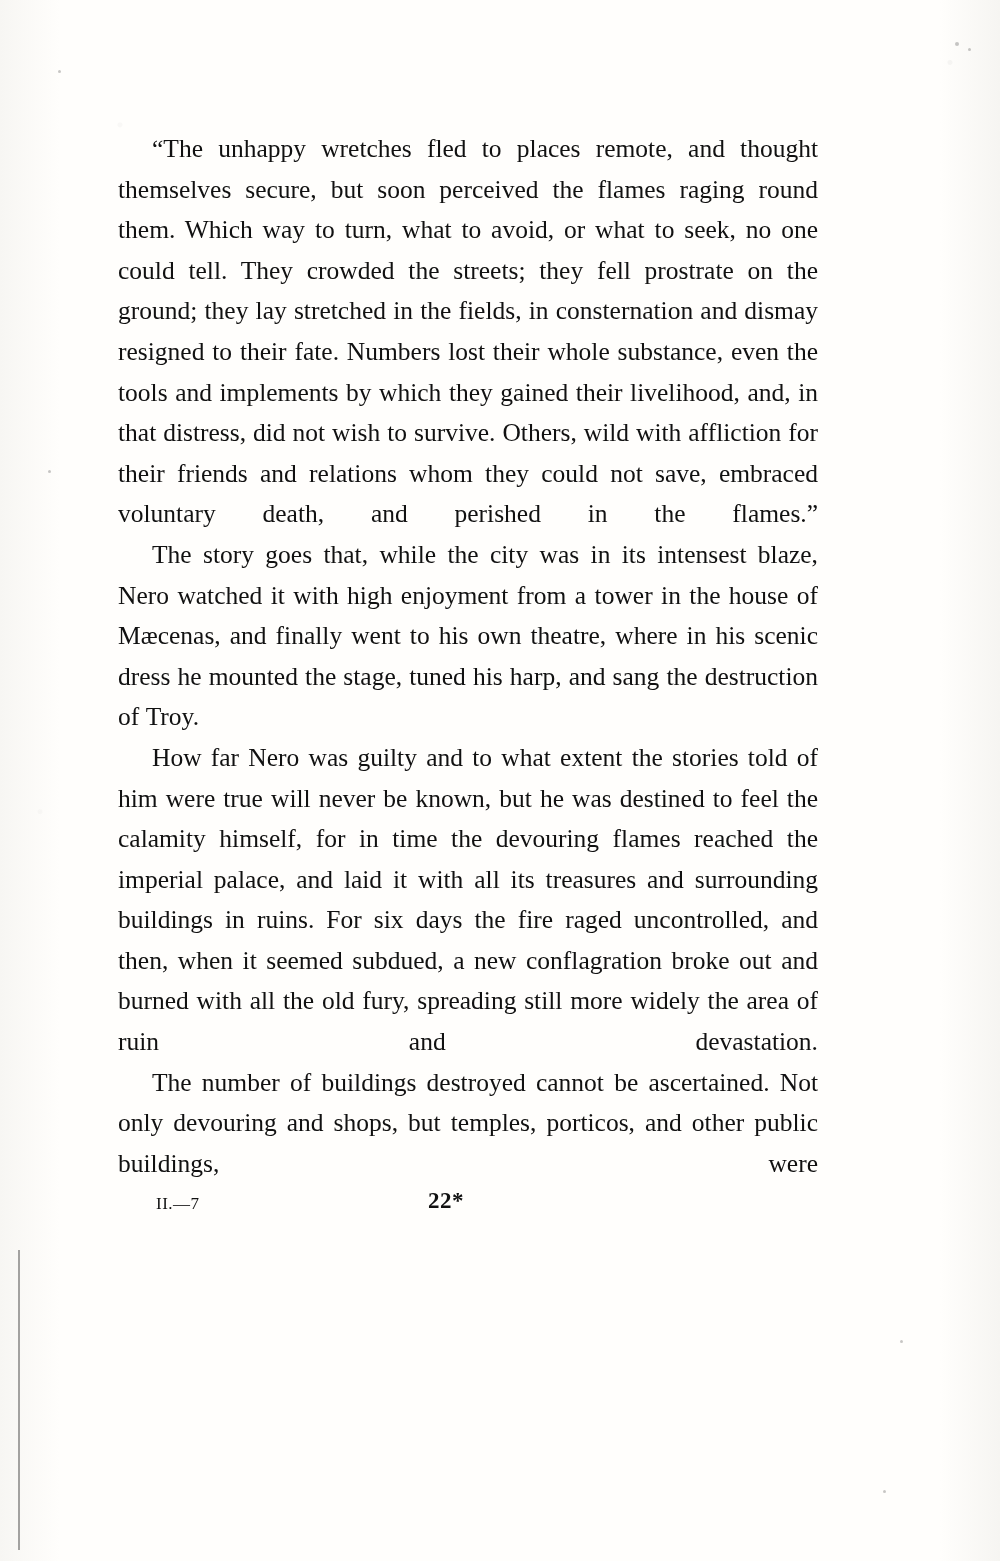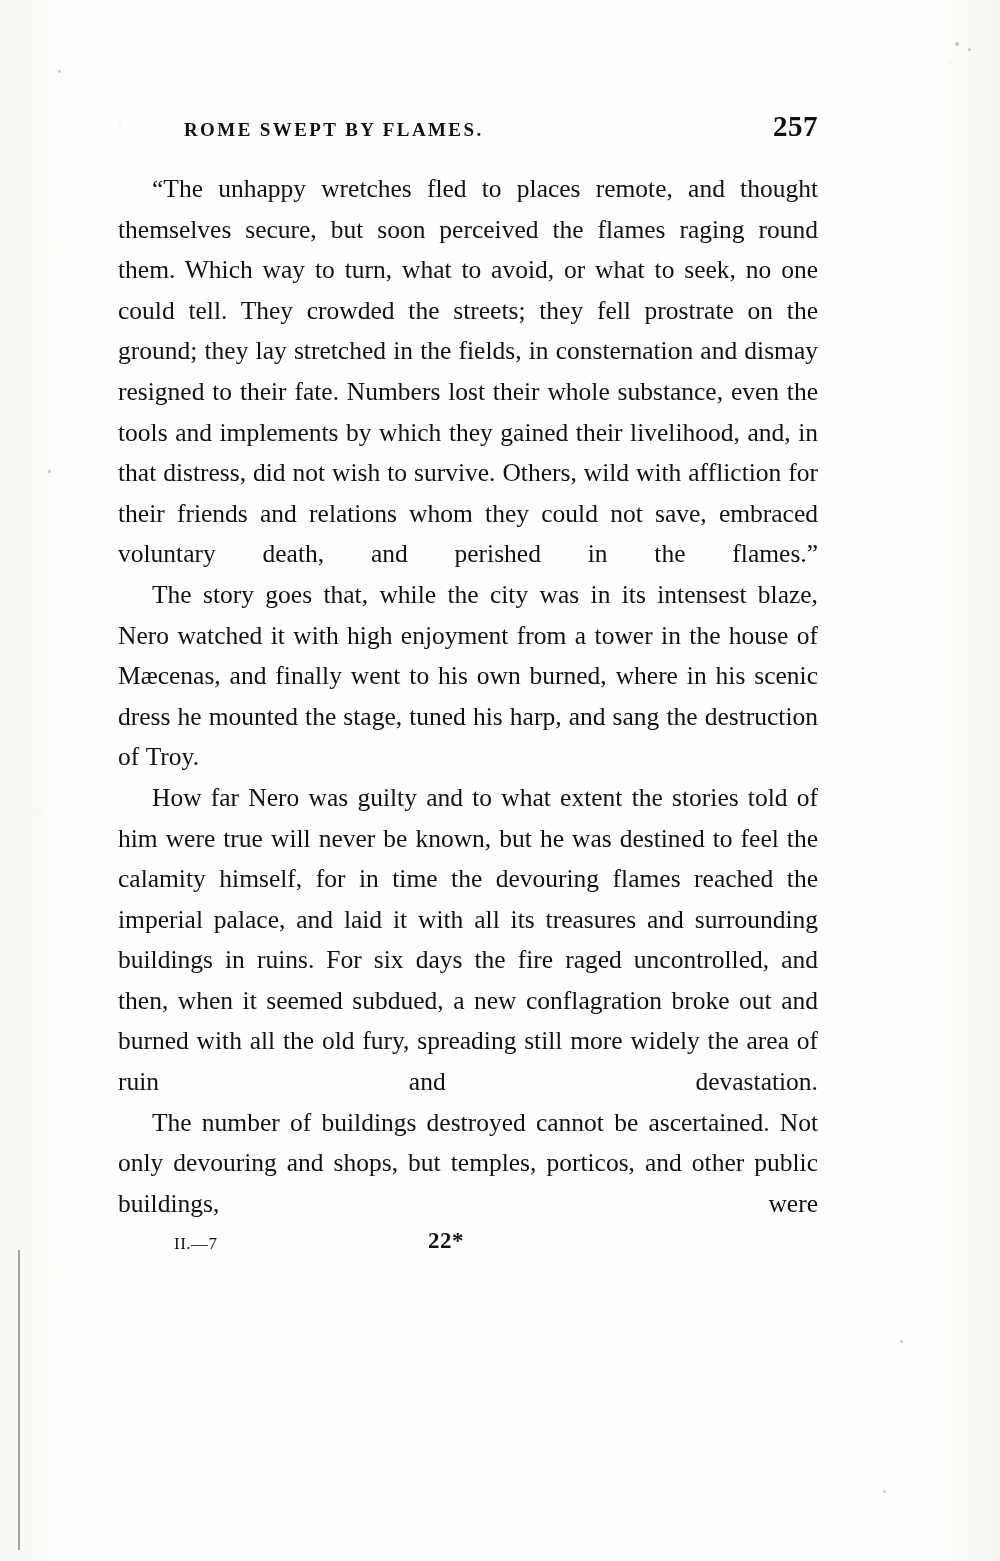--- a/index.html
+++ b/index.html
@@ -91,21 +91,21 @@
     text-align-last: justify;
   }
 
   .footline {
     position: relative;
     margin-top: 4px;
     height: 34px;
   }
   .sig-mark {
     position: absolute;
-    left: 56px;
+    left: 38px;
     top: 6px;
     font-size: 17px;
     font-variant: small-caps;
     letter-spacing: 0.5px;
   }
   .page-num-foot {
     position: absolute;
     left: 310px;
     top: 0px;
     font-size: 23px;
@@ -122,28 +122,24 @@
   <div class="speck" style="left:58px;top:70px;width:3px;height:3px;"></div>
   <div class="speck" style="left:955px;top:42px;width:4px;height:4px;"></div>
   <div class="speck" style="left:968px;top:48px;width:3px;height:3px;"></div>
   <div class="speck" style="left:48px;top:470px;width:3px;height:3px;"></div>
   <div class="speck" style="left:900px;top:1340px;width:3px;height:3px;"></div>
   <div class="speck" style="left:883px;top:1490px;width:3px;height:3px;"></div>
 </div>
 
 <div class="content">
 
-  <div class="running-head">
-    <span class="head-title">ROME SWEPT BY FLAMES.</span>
-    <span class="head-folio">257</span>
-  </div>
 
   <div class="body-text">
     <p class="para last-justified">“The unhappy wretches fled to places remote, and thought themselves secure, but soon perceived the flames raging round them. Which way to turn, what to avoid, or what to seek, no one could tell. They crowded the streets; they fell prostrate on the ground; they lay stretched in the fields, in consternation and dismay resigned to their fate. Numbers lost their whole substance, even the tools and implements by which they gained their livelihood, and, in that distress, did not wish to survive. Others, wild with affliction for their friends and relations whom they could not save, embraced voluntary death, and perished in the flames.”</p>
-    <p class="para">The story goes that, while the city was in its intensest blaze, Nero watched it with high enjoyment from a tower in the house of Mæcenas, and finally went to his own burned, where in his scenic dress he mounted the stage, tuned his harp, and sang the destruction of Troy.</p>
+    <p class="para">The story goes that, while the city was in its intensest blaze, Nero watched it with high enjoyment from a tower in the house of Mæcenas, and finally went to his own theatre, where in his scenic dress he mounted the stage, tuned his harp, and sang the destruction of Troy.</p>
     <p class="para last-justified">How far Nero was guilty and to what extent the stories told of him were true will never be known, but he was destined to feel the calamity himself, for in time the devouring flames reached the imperial palace, and laid it with all its treasures and surrounding buildings in ruins. For six days the fire raged uncontrolled, and then, when it seemed subdued, a new conflagration broke out and burned with all the old fury, spreading still more widely the area of ruin and devastation.</p>
     <p class="para last-justified">The number of buildings destroyed cannot be ascertained. Not only devouring and shops, but temples, porticos, and other public buildings, were</p>
   </div>
 
   <div class="footline">
     <span class="sig-mark">II.—7</span>
     <span class="page-num-foot">22*</span>
   </div>
 
 </div>

